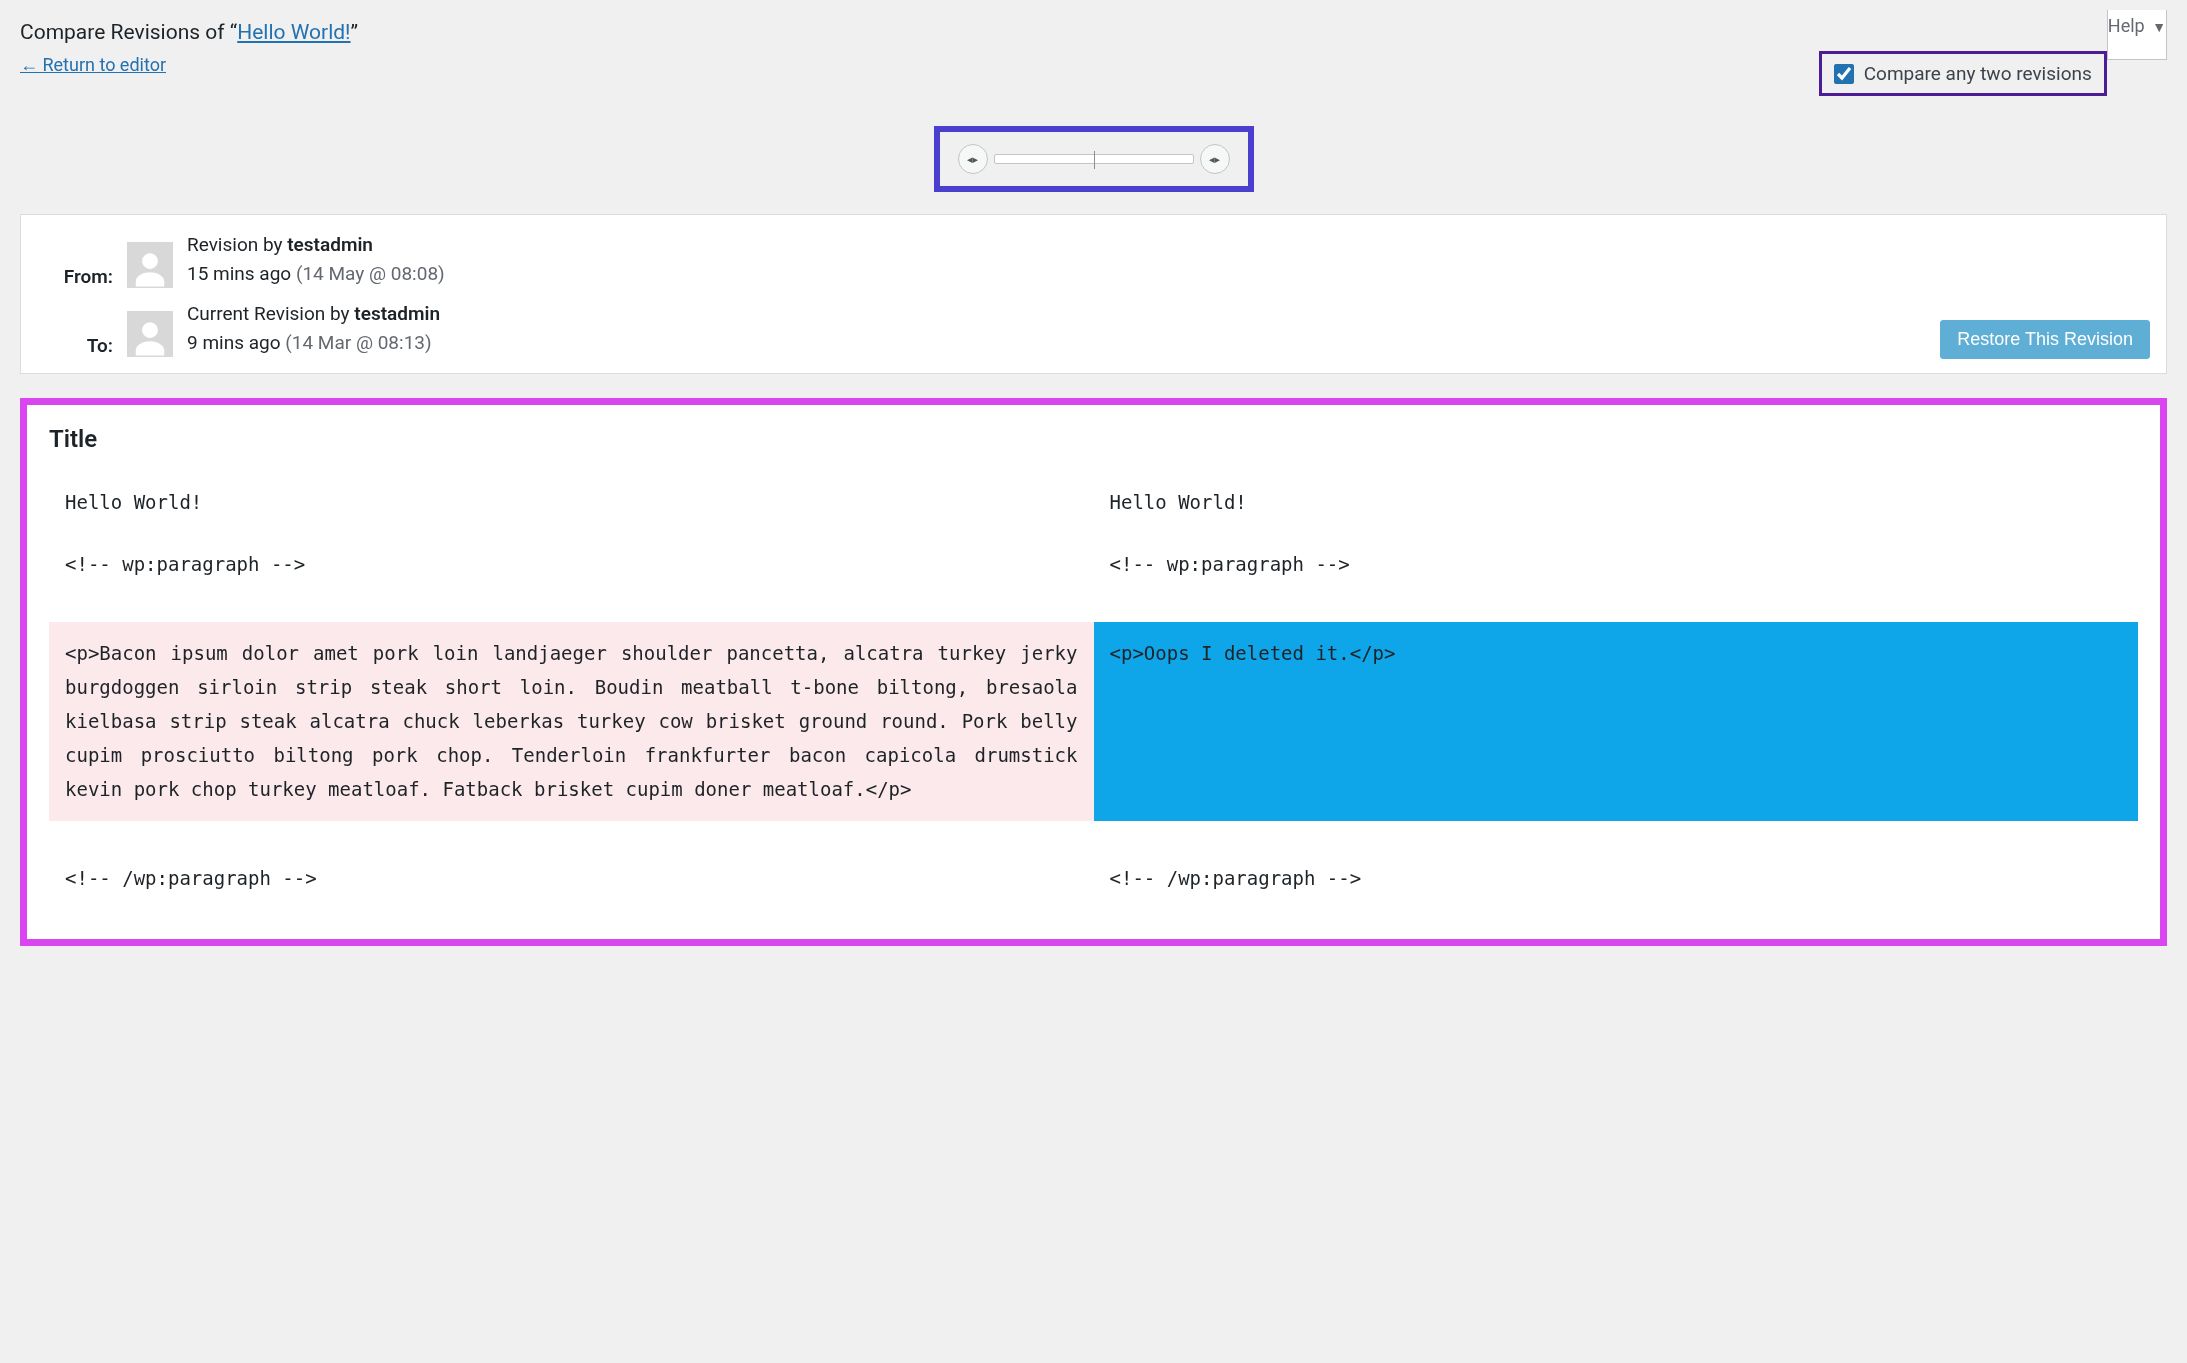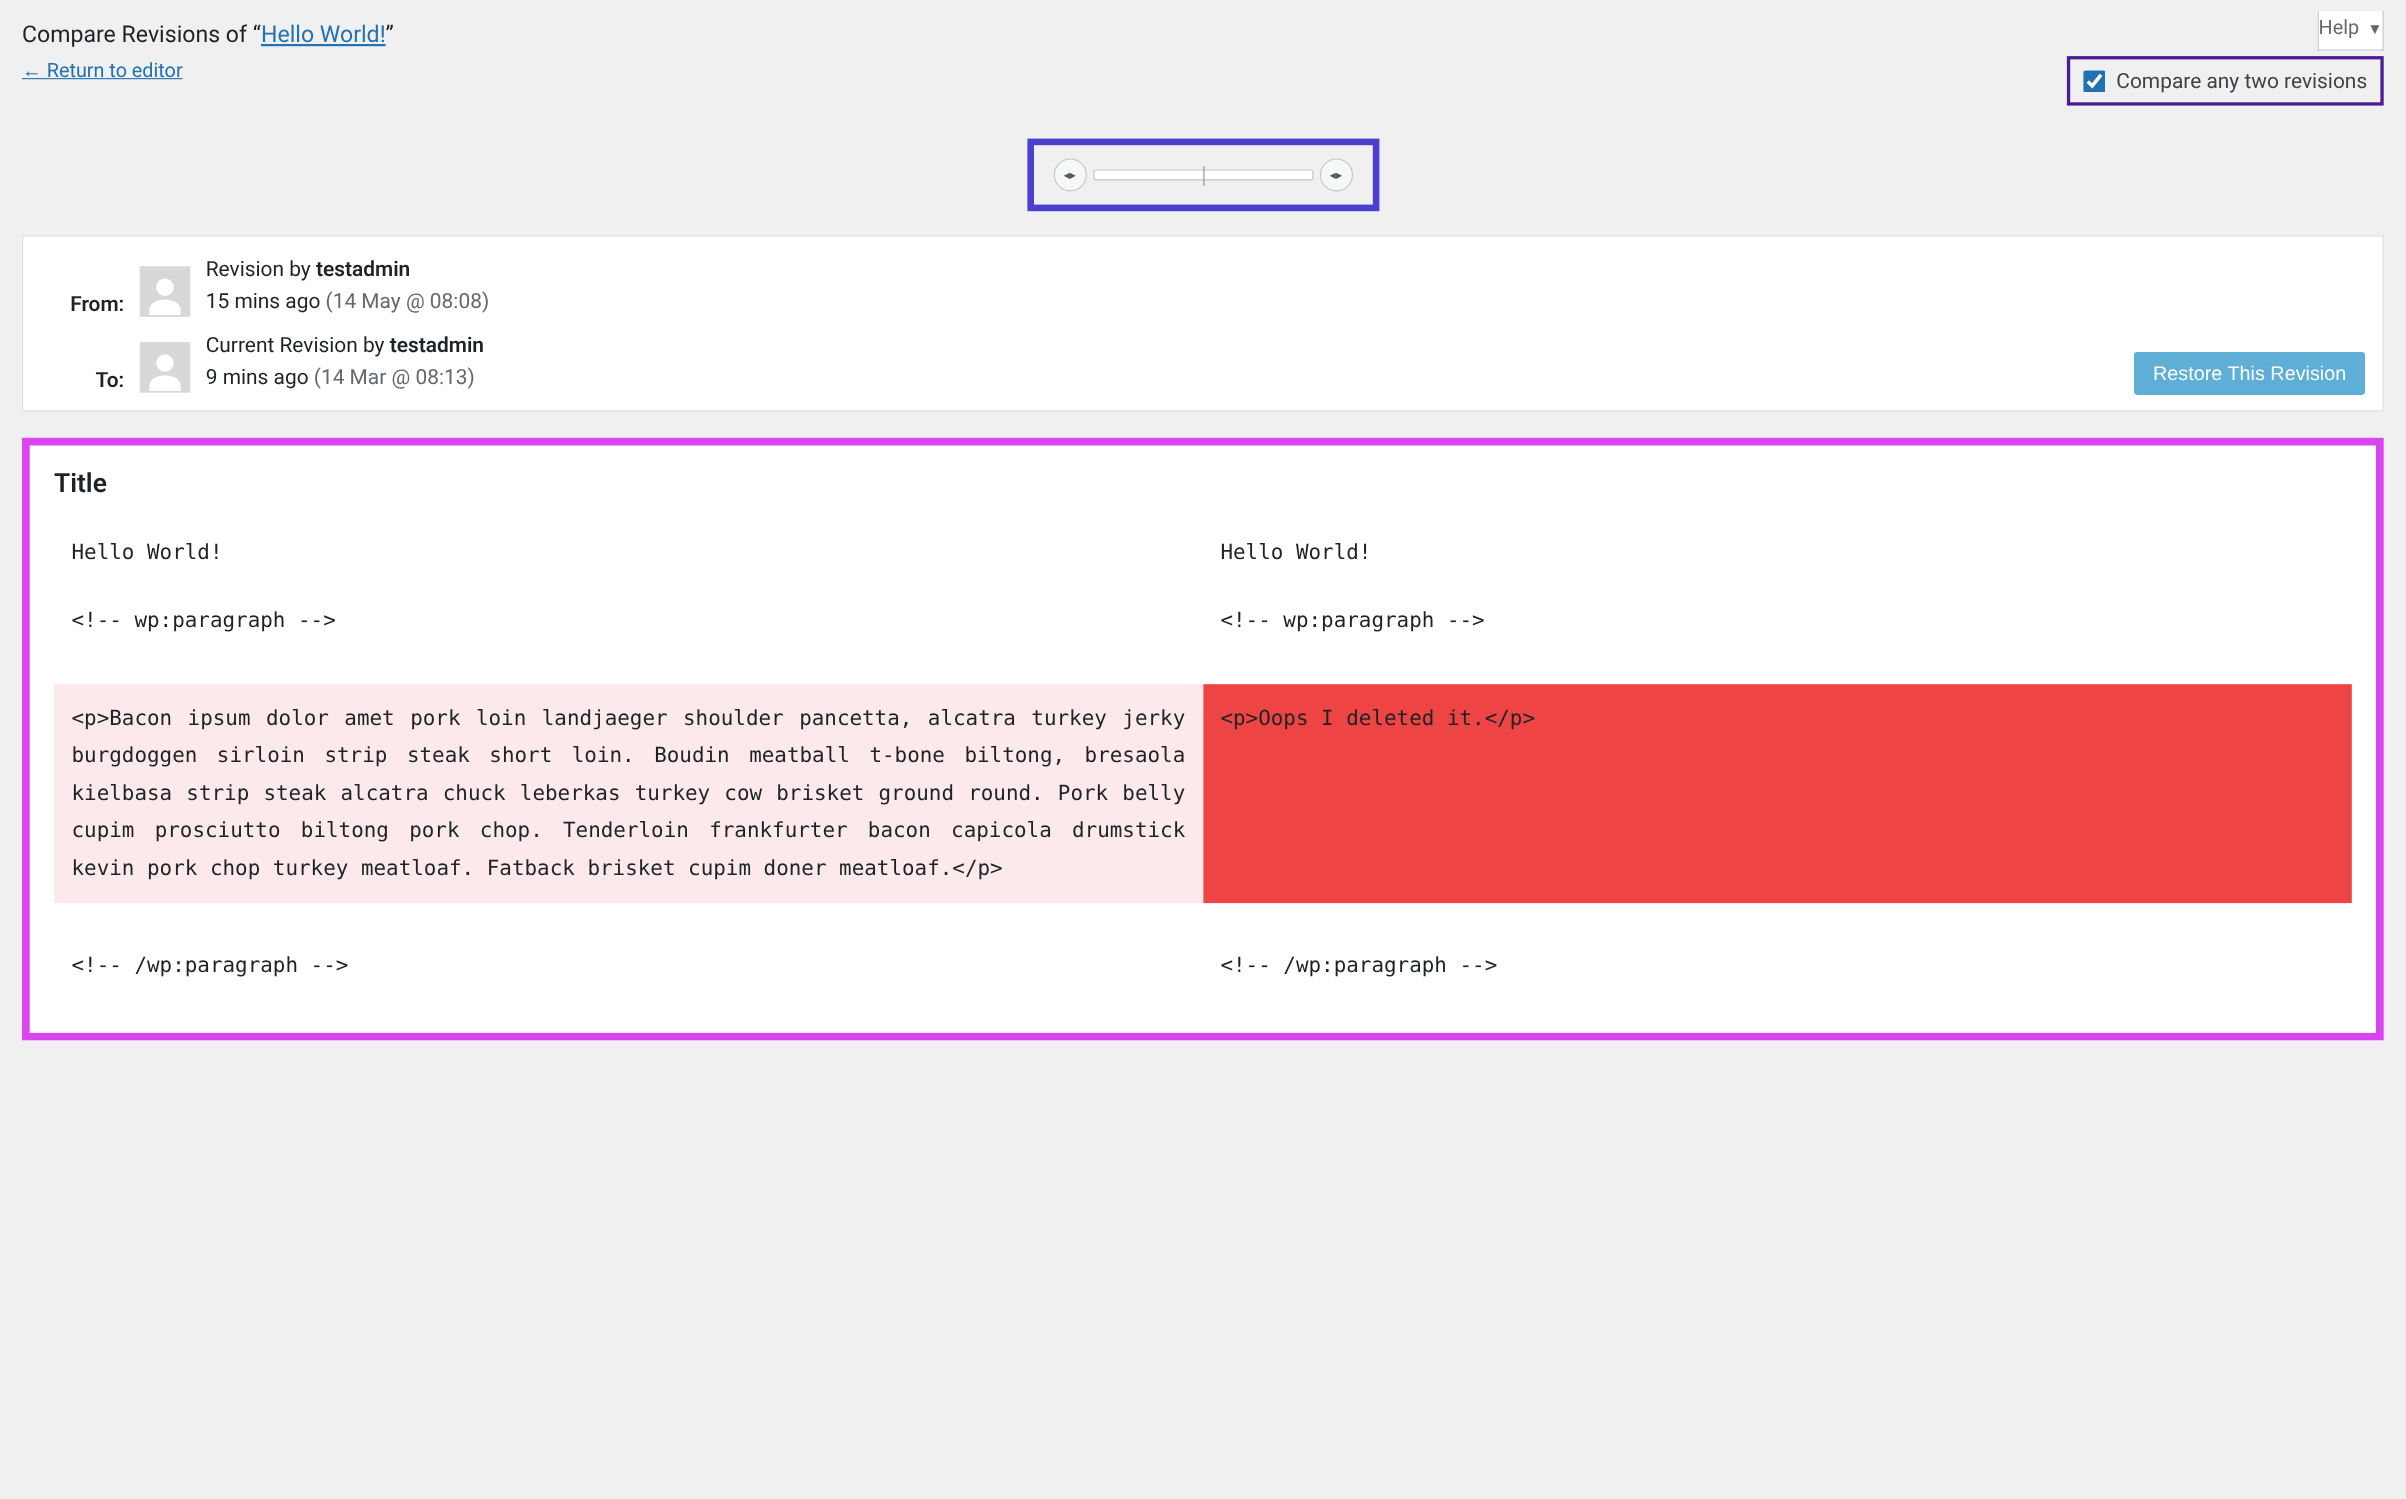--- a/index.html
+++ b/index.html
@@ -13,21 +13,21 @@
     .wrap { padding: 10px 20px 0 20px; }
     .help-tab {
       float: right;
       background: #fff;
       border: 1px solid #c3c4c7;
       border-top: none;
       padding: 5px 0;
       font-size: 18px;
       color: #646970;
       cursor: pointer;
-      height: 36px;
+      height: 50px;
       line-height: 22px;
     }
     .help-tab .arrow { font-size: 14px; margin-left: 3px; }
     h1.page-title {
       font-size: 21px;
       font-weight: 400;
       padding: 9px 0 4px 0;
       line-height: 1.3;
       color: #1d2327;
     }
@@ -142,21 +142,21 @@
       padding: 14px 16px;
       font-family: Consolas, Monaco, monospace;
       font-size: 19px;
       line-height: 1.8;
       white-space: pre-wrap;
       word-wrap: break-word;
       text-align: justify;
     }
     .diff-table td.spacer { padding: 0; height: 26px; }
     .diff-deleted { background: #fbe9eb; }
-    .diff-added { background: #ef4444; }
+    .diff-added { background: #0ea5e9; }
   </style>
 </head>
 <body>
 
 <div class="wrap">
   <div class="help-tab">
     <span>Help</span>
     <span class="arrow">▼</span>
   </div>
 

